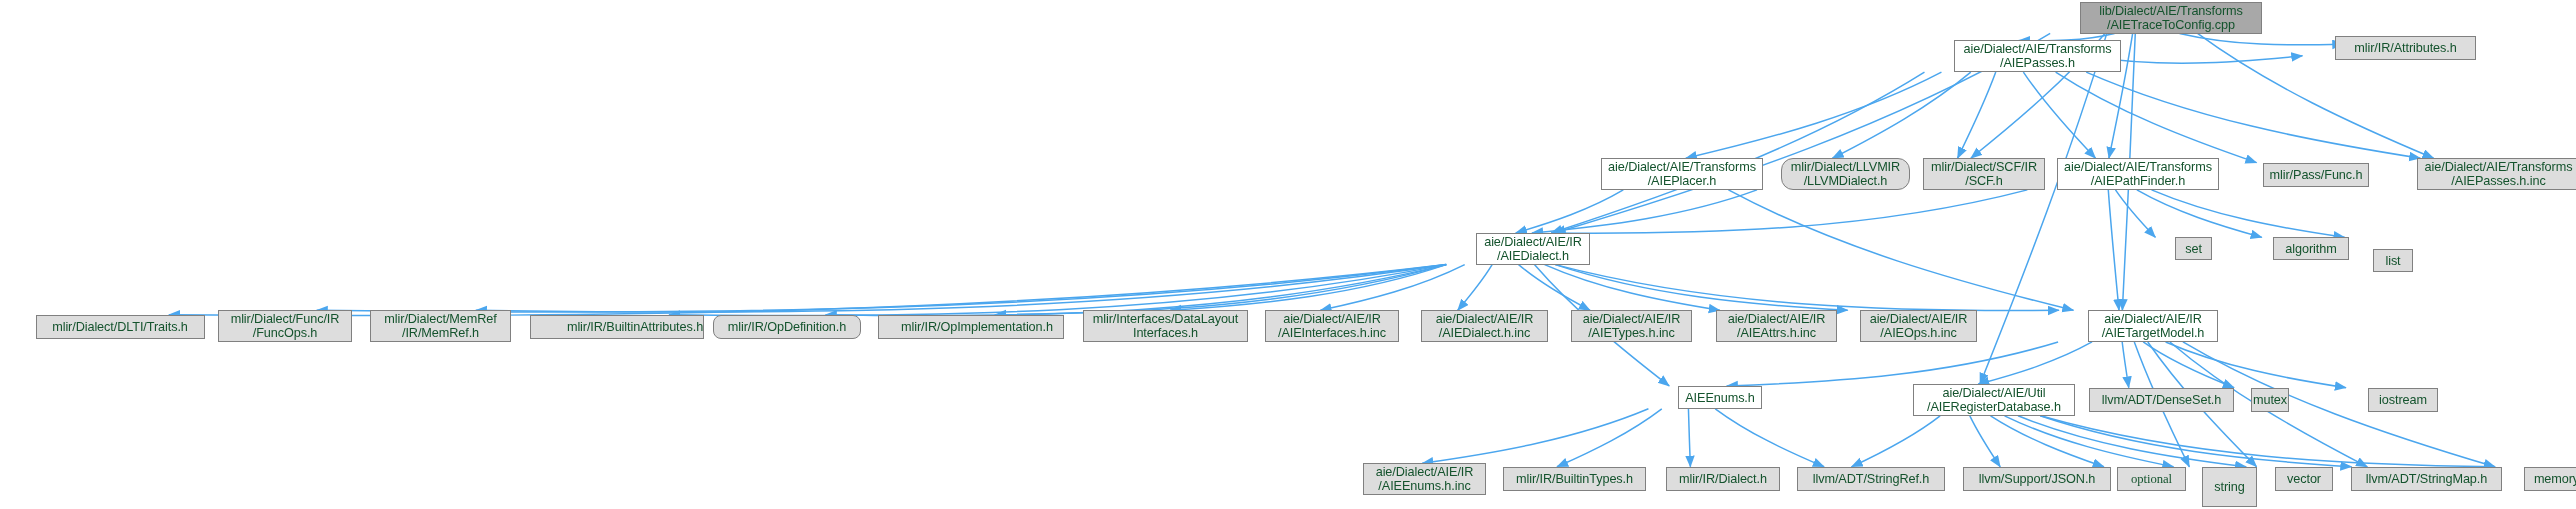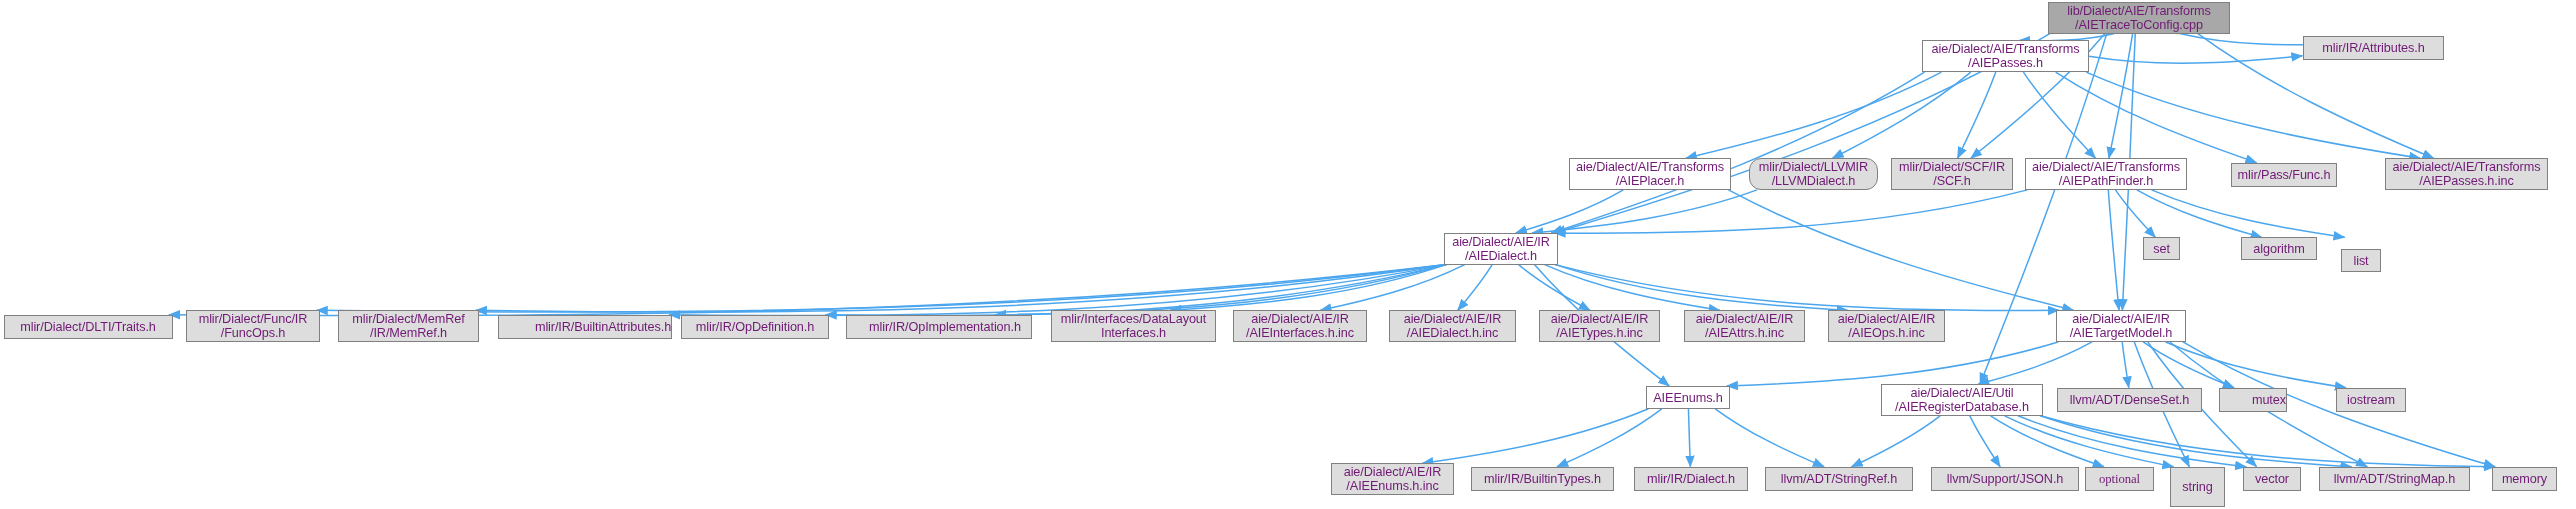--- a/index.html
+++ b/index.html
@@ -20,31 +20,32 @@
     left: 0; top: 0;
     width: 2576px;
     height: 509px;
     pointer-events: none;
   }
   .node {
     position: absolute;
     box-sizing: border-box;
     border: 0.9px solid #808080;
     background: #dddddd;
-    color: #701a75;
+    color: #14532d;
     font-size: 12.7px;
     line-height: 14px;
     text-align: center;
     display: flex;
     flex-direction: column;
     align-items: center;
     justify-content: center;
     white-space: pre;
     z-index: 5;
     letter-spacing: -0.1px;
+    margin-left: 32px;
   }
   .node.hdr {
     background: #ffffff;
   }
   .node.root {
     background: #a8a8a8;
     border-color: #666666;
   }
   .node span {
     display: block;
@@ -132,33 +133,33 @@
       <div class="node" style="left: 2231px; top: 163px; width: 106px; height: 24px; background: rgb(221, 221, 221); border-color: rgb(128, 128, 128);"><span>mlir/Pass/Func.h</span></div>
       <div class="node" style="left: 2385px; top: 158px; width: 163px; height: 32px; background: rgb(221, 221, 221); border-color: rgb(128, 128, 128);"><span>aie/Dialect/AIE/Transforms</span><span>/AIEPasses.h.inc</span></div>
       <div class="node hdr" style="left: 1444px; top: 233px; width: 114px; height: 32px; background: rgb(255, 255, 255); border-color: rgb(128, 128, 128);"><span>aie/Dialect/AIE/IR</span><span>/AIEDialect.h</span></div>
       <div class="node" style="left: 2143px; top: 237px; width: 37px; height: 23px; background: rgb(221, 221, 221); border-color: rgb(128, 128, 128);"><span>set</span></div>
       <div class="node" style="left: 2241px; top: 237px; width: 76px; height: 23px; background: rgb(221, 221, 221); border-color: rgb(128, 128, 128);"><span>algorithm</span></div>
       <div class="node" style="left: 2341px; top: 249px; width: 40px; height: 23px; background: rgb(221, 221, 221); border-color: rgb(128, 128, 128);"><span>list</span></div>
       <div class="node" style="left: 3.5px; top: 315px; width: 169px; height: 24px; background: rgb(221, 221, 221); border-color: rgb(128, 128, 128);"><span>mlir/Dialect/DLTI/Traits.h</span></div>
       <div class="node" style="left: 186px; top: 310px; width: 134px; height: 32px; background: rgb(221, 221, 221); border-color: rgb(128, 128, 128);"><span>mlir/Dialect/Func/IR</span><span>/FuncOps.h</span></div>
       <div class="node" style="left: 338px; top: 310px; width: 141px; height: 32px; background: rgb(221, 221, 221); border-color: rgb(128, 128, 128);"><span>mlir/Dialect/MemRef</span><span>/IR/MemRef.h</span></div>
       <div class="node" style="left: 498px; top: 315px; width: 174px; height: 24px; background: rgb(221, 221, 221); border-color: rgb(128, 128, 128); padding-left: 36px;"><span>mlir/IR/BuiltinAttributes.h</span></div>
-      <div class="node" style="left: 681px; top: 315px; width: 148px; height: 24px; background: rgb(221, 221, 221); border-color: rgb(128, 128, 128);"><span>mlir/IR/OpDefinition.h</span></div>
+      <div class="node" style="left: 681px; top: 315px; width: 148px; height: 24px; background: rgb(221, 221, 221); border-color: rgb(128, 128, 128); border-radius: 8px;"><span>mlir/IR/OpDefinition.h</span></div>
       <div class="node" style="left: 846px; top: 315px; width: 186px; height: 24px; background: rgb(221, 221, 221); border-color: rgb(128, 128, 128); padding-left: 12px;"><span>mlir/IR/OpImplementation.h</span></div>
       <div class="node" style="left: 1051px; top: 310px; width: 165px; height: 32px; background: rgb(221, 221, 221); border-color: rgb(128, 128, 128);"><span>mlir/Interfaces/DataLayout</span><span>Interfaces.h</span></div>
       <div class="node" style="left: 1233px; top: 310px; width: 134px; height: 32px; background: rgb(221, 221, 221); border-color: rgb(128, 128, 128);"><span>aie/Dialect/AIE/IR</span><span>/AIEInterfaces.h.inc</span></div>
       <div class="node" style="left: 1389px; top: 310px; width: 127px; height: 32px; background: rgb(221, 221, 221); border-color: rgb(128, 128, 128);"><span>aie/Dialect/AIE/IR</span><span>/AIEDialect.h.inc</span></div>
       <div class="node" style="left: 1539px; top: 310px; width: 121px; height: 32px; background: rgb(221, 221, 221); border-color: rgb(128, 128, 128);"><span>aie/Dialect/AIE/IR</span><span>/AIETypes.h.inc</span></div>
       <div class="node" style="left: 1684px; top: 310px; width: 121px; height: 32px; background: rgb(221, 221, 221); border-color: rgb(128, 128, 128);"><span>aie/Dialect/AIE/IR</span><span>/AIEAttrs.h.inc</span></div>
       <div class="node" style="left: 1828px; top: 310px; width: 117px; height: 32px; background: rgb(221, 221, 221); border-color: rgb(128, 128, 128);"><span>aie/Dialect/AIE/IR</span><span>/AIEOps.h.inc</span></div>
       <div class="node hdr" style="left: 2056px; top: 310px; width: 130px; height: 32px; background: rgb(255, 255, 255); border-color: rgb(128, 128, 128);"><span>aie/Dialect/AIE/IR</span><span>/AIETargetModel.h</span></div>
       <div class="node hdr" style="left: 1646px; top: 386px; width: 84px; height: 23px; background: rgb(255, 255, 255); border-color: rgb(128, 128, 128);"><span>AIEEnums.h</span></div>
       <div class="node hdr" style="left: 1881px; top: 384px; width: 162px; height: 32px; background: rgb(255, 255, 255); border-color: rgb(128, 128, 128);"><span>aie/Dialect/AIE/Util</span><span>/AIERegisterDatabase.h</span></div>
       <div class="node" style="left: 2057px; top: 388px; width: 145px; height: 24px; background: rgb(221, 221, 221); border-color: rgb(128, 128, 128);"><span>llvm/ADT/DenseSet.h</span></div>
-      <div class="node" style="left: 2219px; top: 388px; width: 68px; height: 24px; background: rgb(221, 221, 221); border-color: rgb(128, 128, 128); align-items: flex-end;"><span>mutex</span></div>
+      <div class="node" style="left: 2219px; top: 388px; width: 38px; height: 24px; background: rgb(221, 221, 221); border-color: rgb(128, 128, 128);"><span>mutex</span></div>
       <div class="node" style="left: 2336px; top: 388px; width: 70px; height: 24px; background: rgb(221, 221, 221); border-color: rgb(128, 128, 128);"><span>iostream</span></div>
       <div class="node" style="left: 1331px; top: 463px; width: 123px; height: 32px; background: rgb(221, 221, 221); border-color: rgb(128, 128, 128);"><span>aie/Dialect/AIE/IR</span><span>/AIEEnums.h.inc</span></div>
       <div class="node" style="left: 1471px; top: 467px; width: 143px; height: 24px; background: rgb(221, 221, 221); border-color: rgb(128, 128, 128);"><span>mlir/IR/BuiltinTypes.h</span></div>
       <div class="node" style="left: 1634px; top: 467px; width: 114px; height: 24px; background: rgb(221, 221, 221); border-color: rgb(128, 128, 128);"><span>mlir/IR/Dialect.h</span></div>
       <div class="node" style="left: 1765px; top: 467px; width: 148px; height: 24px; background: rgb(221, 221, 221); border-color: rgb(128, 128, 128);"><span>llvm/ADT/StringRef.h</span></div>
       <div class="node" style="left: 1931px; top: 467px; width: 148px; height: 24px; background: rgb(221, 221, 221); border-color: rgb(128, 128, 128);"><span>llvm/Support/JSON.h</span></div>
       <div class="node" style="left: 2085px; top: 467px; width: 69px; height: 24px; background: rgb(221, 221, 221); border-color: rgb(128, 128, 128); font-family: Liberation Serif, serif;"><span>optional</span></div>
       <div class="node" style="left: 2170px; top: 467px; width: 55px; height: 40px; background: rgb(221, 221, 221); border-color: rgb(128, 128, 128);"><span>string</span></div>
       <div class="node" style="left: 2243px; top: 467px; width: 58px; height: 24px; background: rgb(221, 221, 221); border-color: rgb(128, 128, 128);"><span>vector</span></div>
       <div class="node" style="left: 2319px; top: 467px; width: 151px; height: 24px; background: rgb(221, 221, 221); border-color: rgb(128, 128, 128);"><span>llvm/ADT/StringMap.h</span></div>

